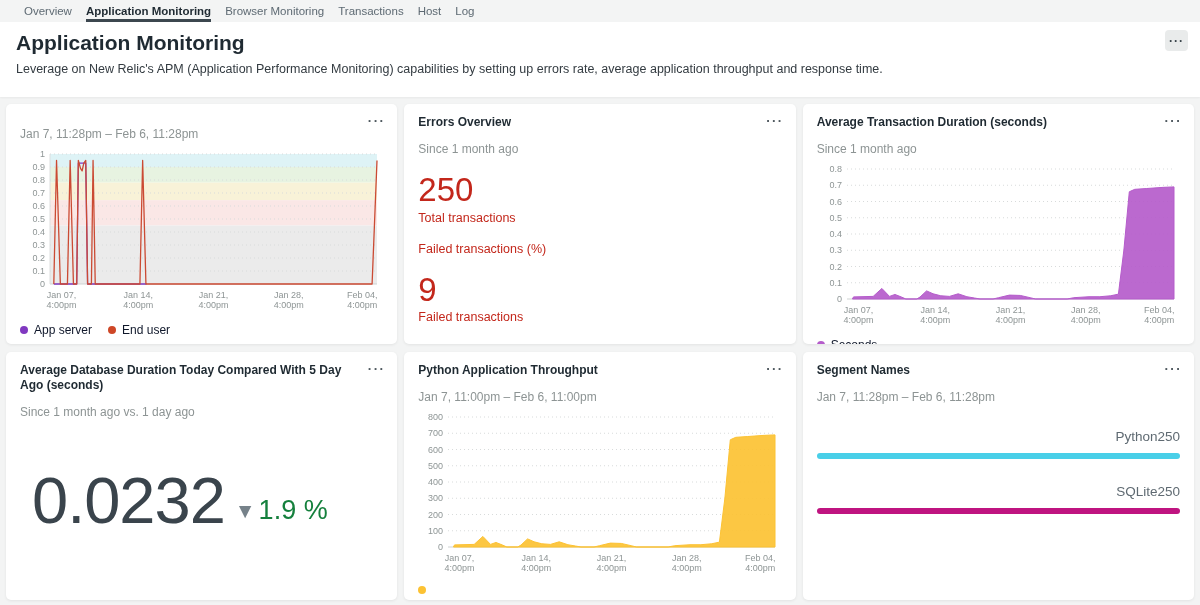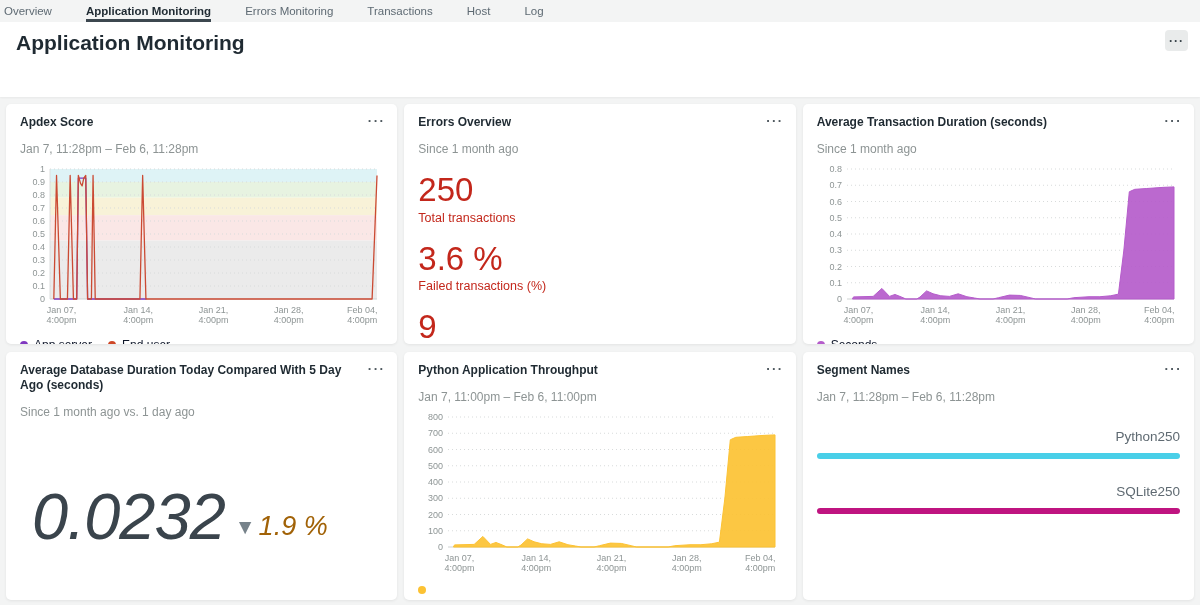--- a/index.html
+++ b/index.html
@@ -5,21 +5,21 @@
   * { box-sizing: border-box; margin: 0; padding: 0; }
   html,body { width:1200px; height:605px; overflow:hidden; }
   body {
     background:#f3f4f4;
     font-family:"Liberation Sans","DejaVu Sans",sans-serif;
     color:#1f2a32;
   }
   svg text { font-family:"Liberation Sans","DejaVu Sans",sans-serif; }
 
   
-  .tabbar { height:22px; display:flex; align-items:stretch; padding-left:4px; gap:34px; background:#f3f4f4; }
+  .tabbar { height:22px; display:flex; align-items:stretch; padding-left:24px; gap:14px; background:#f3f4f4; }
   .tab { font-size:11.5px; color:#5e6a73; display:flex; align-items:center; cursor:pointer;
          border-bottom:3px solid transparent; padding-top:2px; }
   .tab.active { color:#1f2a32; font-weight:700; border-bottom-color:#3c474f; }
 
   
   .header { background:#ffffff; padding:9px 16px 13px; position:relative; box-shadow:0 1px 2px rgba(0,0,0,0.05); height:75px; }
   .header h1 { font-size:21px; font-weight:700; color:#1f2a32; margin-bottom:7px; }
   .header p  { font-size:12.5px; color:#333b41; }
   .header-menu { position:absolute; right:12px; top:8px; width:23px; height:21px; background:#e9ebeb;
                  border-radius:4px; display:flex; align-items:center; justify-content:center;
@@ -40,54 +40,54 @@
   .legend { display:flex; gap:16px; margin-top:3px; align-items:center; }
   .legend-item { display:flex; align-items:center; gap:6px; font-size:12px; color:#0f172a; }
   .dot { width:8px; height:8px; border-radius:50%; flex:0 0 auto; }
 
   
   .metric { margin-top:17px; }
   .metric-value { font-size:33px; line-height:1.05; color:#c3271b; }
   .metric-label { font-size:12.5px; color:#c3271b; margin-top:3px; }
 
   
-  .big-row { display:flex; align-items:center; margin-top:65px; padding-left:12px;font-style:italic; }
+  .big-row { display:flex; align-items:center; margin-top:49px; padding-left:12px; }
   .big-number { font-size:65px; color:#3a444c; letter-spacing:-1px; line-height:1; }
   .delta { display:flex; align-items:center; transform:translateY(10px); }
   .tri { font-size:21px; color:#76828a; margin:0 3px 0 10px; line-height:1; }
-  .delta-val { font-size:27px; color:#a16207; }
+  .delta-val { font-size:27px; color:#15803d; }
 
   
   .seg-row { margin-top:25px; }
   .seg-line { display:flex; justify-content:flex-end; font-size:13.5px; color:#5f6a72; }
   .seg-bar { height:6px; border-radius:3px; margin-top:9px; }
 </style>
 </head>
 <body>
 
 <nav class="tabbar">
   <span class="tab">Overview</span>
   <span class="tab active">Application Monitoring</span>
-  <span class="tab">Errors Monitoring</span>
+  <span class="tab">Browser Monitoring</span>
   <span class="tab">Transactions</span>
   <span class="tab">Host</span>
   <span class="tab">Log</span>
 </nav>
 
 <header class="header">
   <h1>Application Monitoring</h1>
+  <p>Leverage on New Relic's APM (Application Performance Monitoring) capabilities by setting up errors rate, average application throughput and response time.</p>
   <div class="header-menu">
     <span>···</span>
   </div>
 </header>
 
 <main class="grid">
 
   <section class="card">
-    <div class="card-title">Apdex Score</div>
     <div class="card-subtitle">Jan 7, 11:28pm – Feb 6, 11:28pm</div>
     <div class="card-menu">···</div>
     <div class="chart"><svg width="363" height="170" viewBox="0 0 363 170">
           <rect x="30" y="8" width="327" height="12.999999999999996" fill="#def3f6"></rect>
           <rect x="30" y="20.999999999999996" width="327" height="15.599999999999998" fill="#e7f3e1"></rect>
           <rect x="30" y="36.599999999999994" width="327" height="17.550000000000004" fill="#f8f2d8"></rect>
           <rect x="30" y="54.15" width="327" height="25.35" fill="#fae7e6"></rect>
           <rect x="30" y="79.5" width="327" height="58.5" fill="#ebebeb"></rect>
           <text x="25" y="141" text-anchor="end" fill="#8e9595" font-size="9">0</text>
           <line x1="30" x2="357" y1="125" y2="125" stroke="#d8dbdb" stroke-width="1" stroke-dasharray="1,3"></line>
@@ -139,21 +139,20 @@
 
   <section class="card">
     <div class="card-title">Errors Overview</div>
     <div class="card-subtitle">Since 1 month ago</div>
     <div class="card-menu">···</div>
     <div class="metric">
       <div class="metric-value">250</div>
       <div class="metric-label">Total transactions</div>
     </div>
     <div class="metric">
-      <div class="metric-value">3.6 %</div>
       <div class="metric-label">Failed transactions (%)</div>
     </div>
     <div class="metric">
       <div class="metric-value">9</div>
       <div class="metric-label">Failed transactions</div>
     </div>
   </section>
 
   <section class="card">
     <div class="card-title">Average Transaction Duration (seconds)</div>

